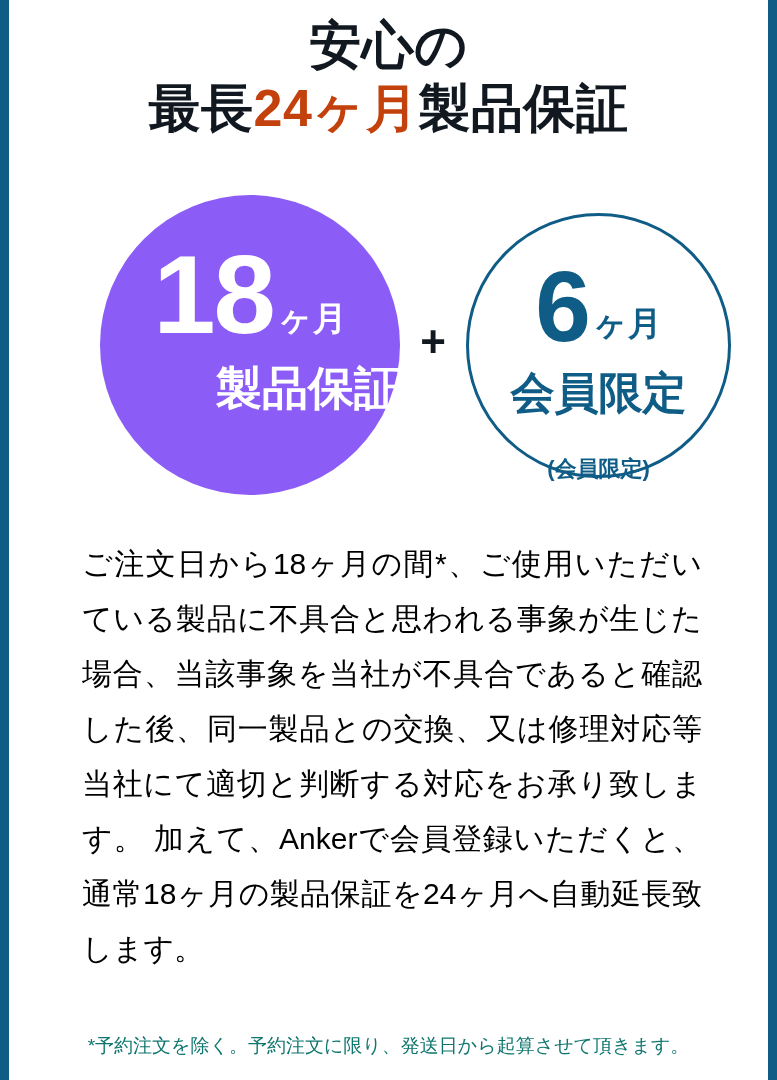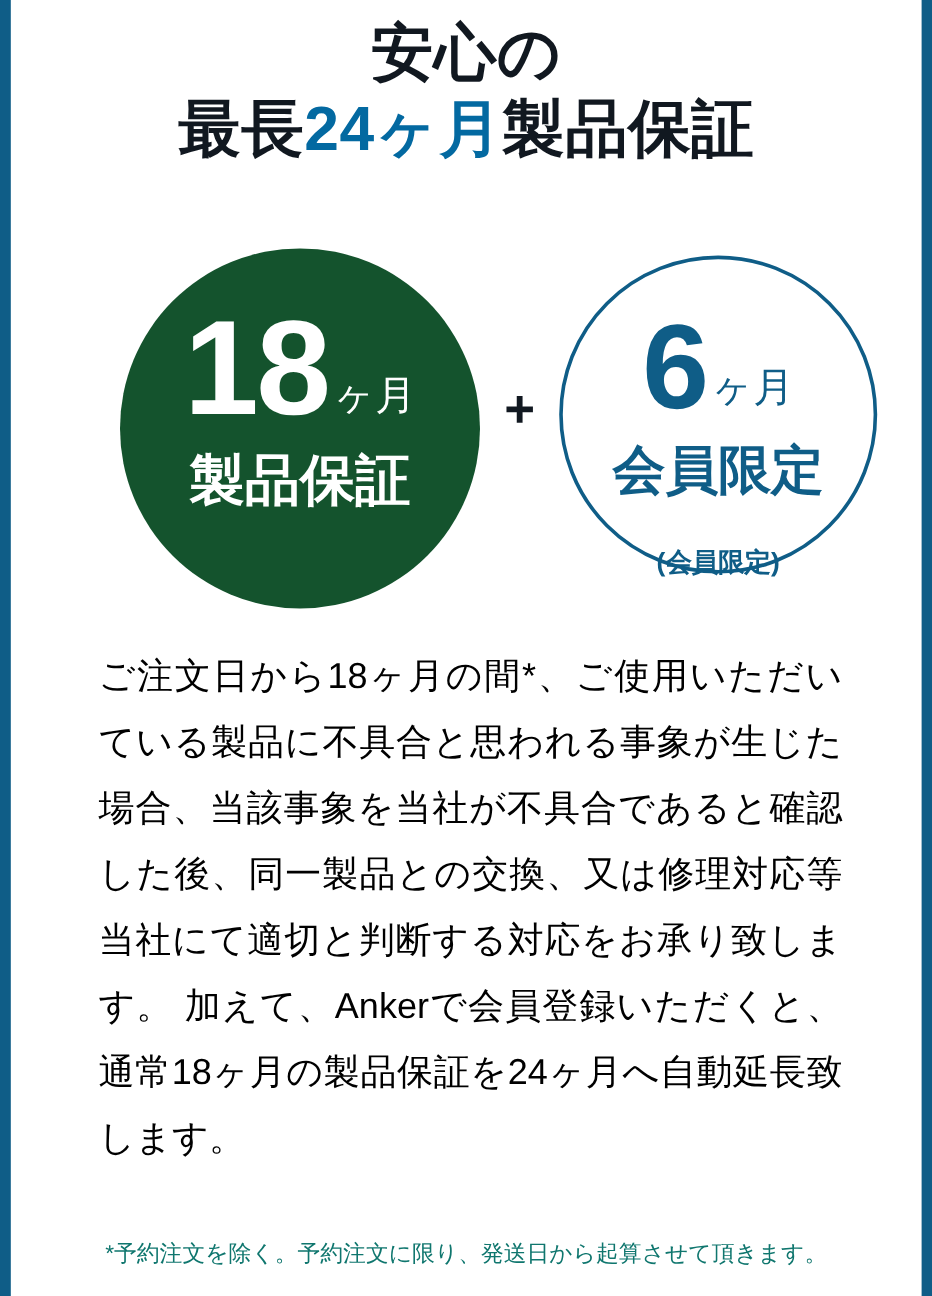--- a/index.html
+++ b/index.html
@@ -48,44 +48,45 @@
     line-height: 62px;
     display: block;
   }
   .headline .line2 {
     font-size: 52px;
     line-height: 64px;
     display: block;
     white-space: nowrap;
   }
   .accent {
-    color: #0369a1;
+    color: #c2410c;
   }
 
   
   .badges {
     position: absolute;
     top: 195px;
     left: 0;
     width: 777px;
     height: 310px;
   }
   .circle {
     position: absolute;
     border-radius: 50%;
     box-sizing: border-box;
     text-align: center;
   }
   .circle-filled {
     left: 100px;
-    top: 12px;
+    top: 0px;
     width: 300px;
     height: 300px;
-    background: #14532d;
+    background: #8b5cf6;
     color: #ffffff;
+    text-align: right;
   }
   .circle-outline {
     left: 466px;
     top: 18px;
     width: 265px;
     height: 265px;
     border: 3px solid #0f5d87;
     background: #ffffff;
     color: #0f5d87;
   }
@@ -117,21 +118,21 @@
     font-weight: bold;
     line-height: 108px;
     letter-spacing: -2px;
   }
   .circle-outline .big-num {
     font-size: 100px;
     line-height: 96px;
   }
   .unit {
     font-size: 34px;
-    font-weight: normal;
+    font-weight: bold;
     line-height: 34px;
     padding-bottom: 14px;
     padding-left: 4px;
   }
   .badge-label {
     position: absolute;
     left: 0;
     width: 100%;
     font-size: 46px;
     font-weight: bold;

